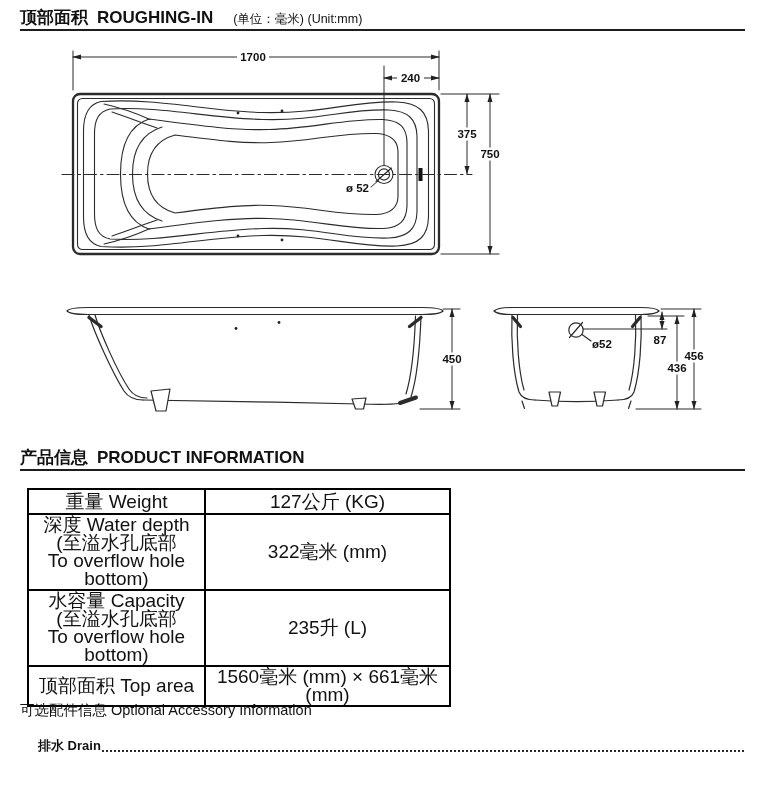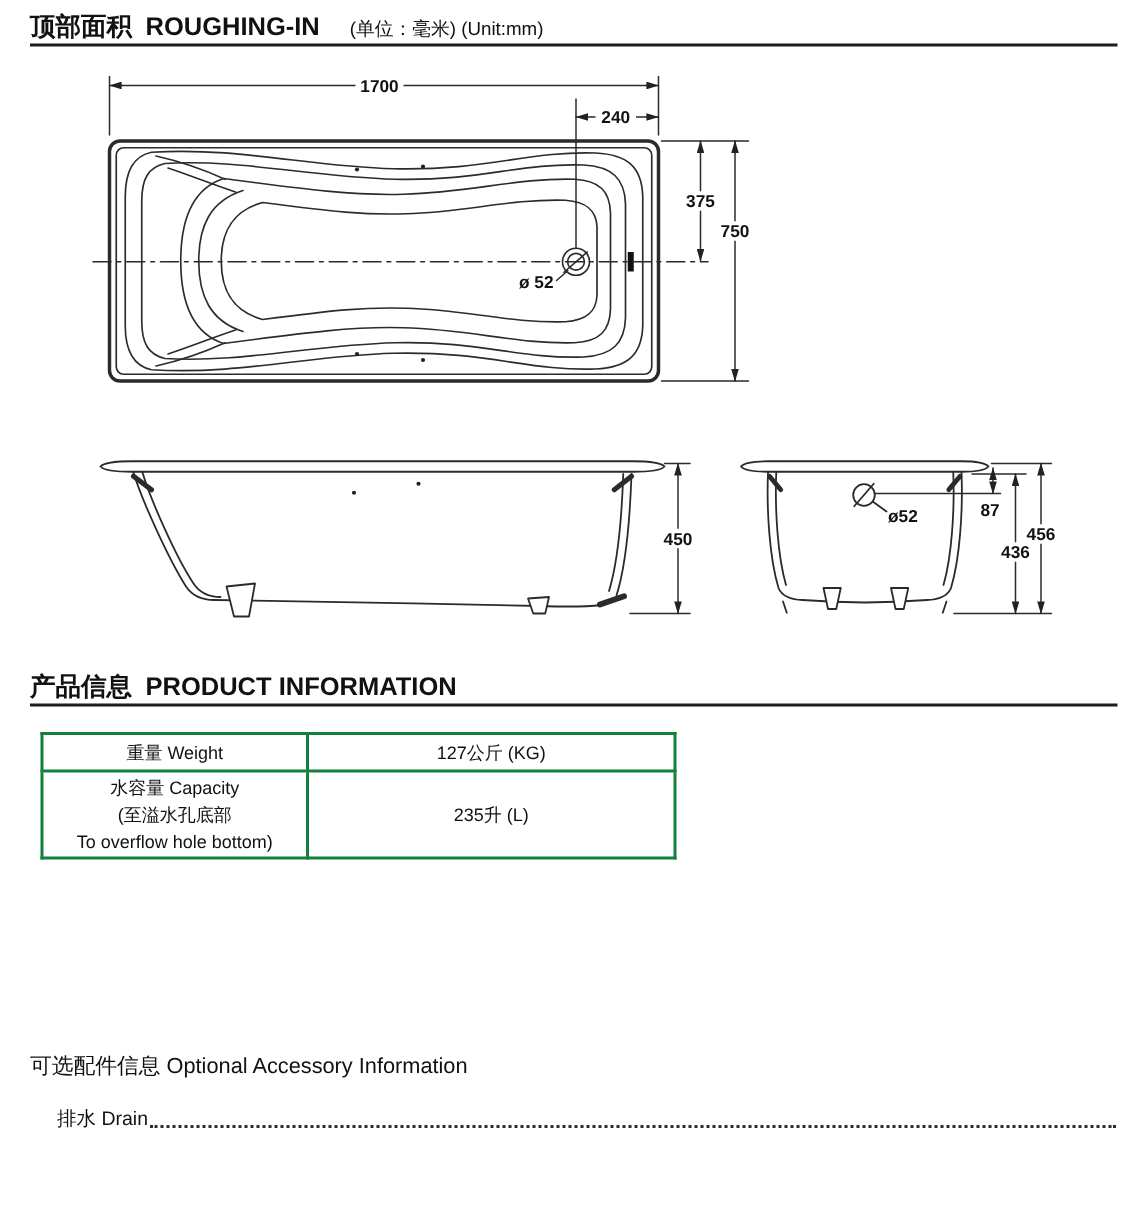--- a/index.html
+++ b/index.html
@@ -5,21 +5,21 @@
   html,body{margin:0;padding:0;background:#fff;}
   body{width:765px;height:809px;position:relative;overflow:hidden;
        font-family:"Liberation Sans","DejaVu Sans",sans-serif;color:#111;}
   .abs{position:absolute;}
   .h1{font-size:17px;font-weight:bold;white-space:nowrap;}
   .h1 .en{margin-left:9px;}
   .h1 .unit{margin-left:20px;font-size:12.5px;font-weight:400;}
   .rule{height:2px;background:#1d1d1d;}
   .h3{font-size:14.5px;font-weight:400;white-space:nowrap;text-align:right;}
   table.spec{border-collapse:collapse;table-layout:fixed;width:418px;}
-  table.spec td{border:2px solid #15803d;font-size:12px;line-height:18px;
+  table.spec td{border:2px solid #000000;font-size:19px;line-height:18px;
                 padding:1px 0;vertical-align:middle;}
   td.lab{width:175px;text-align:center;}
   td.val{width:243px;text-align:center;padding-left:13px;margin-top:12px;}
   .acc{width:707px;font-size:13px;}
   .acc-row{display:flex;align-items:flex-end;height:18px;white-space:nowrap;}
   .leader{flex:1;border-bottom:2px dotted #2a2a2a;margin:0 1px 3px 1px;}
   .acc-note{text-align:right;height:18px;line-height:18px;white-space:nowrap;}
   svg text{font-family:"Liberation Sans","DejaVu Sans",sans-serif;
            font-size:11.5px;font-weight:600;fill:#111;stroke:none;}
 </style>
@@ -176,34 +176,48 @@
 <div class="abs rule" style="left:20px;top:469px;width:725px;"></div>
 
 <table class="spec abs" style="left:27px;top:488px;">
   <tbody>
       <tr style="height:25px;">
     <td class="lab">
           <div>重量 Weight</div>
         </td>
     <td class="val">127公斤 (KG)</td>
   </tr>
+  <tr style="height:57px;">
+    <td class="lab">
+      <div>深度 Water depth</div>
+      <div>(至溢水孔底部</div>
+      <div>To overflow hole bottom)</div>
+    </td>
+    <td class="val">322毫米 (mm)</td>
+  </tr>
   <tr style="height:56px;">
     <td class="lab">
       <div>水容量 Capacity</div>
       <div>(至溢水孔底部</div>
       <div>To overflow hole bottom)</div>
     </td>
     <td class="val">235升 (L)</td>
   </tr>
+  <tr style="height:24px;">
+    <td class="lab">
+          <div>顶部面积 Top area</div>
+        </td>
+    <td class="val">1560毫米 (mm) × 661毫米 (mm)</td>
+  </tr>
 </tbody>
   </table>
 
 <div class="abs h3" style="left:20px;top:701px;">
   <span>可选配件信息</span>
   <span>Optional Accessory Information</span>
 </div>
 
-<div class="abs acc" style="left:38px;top:737px;">
+<div class="abs acc" style="left:38px;top:737px;font-weight:bold;">
   <div class="acc-row">
     <span>排水 Drain</span>
     <span class="leader"></span>
   </div>
 </div>
 
 </body></html>

